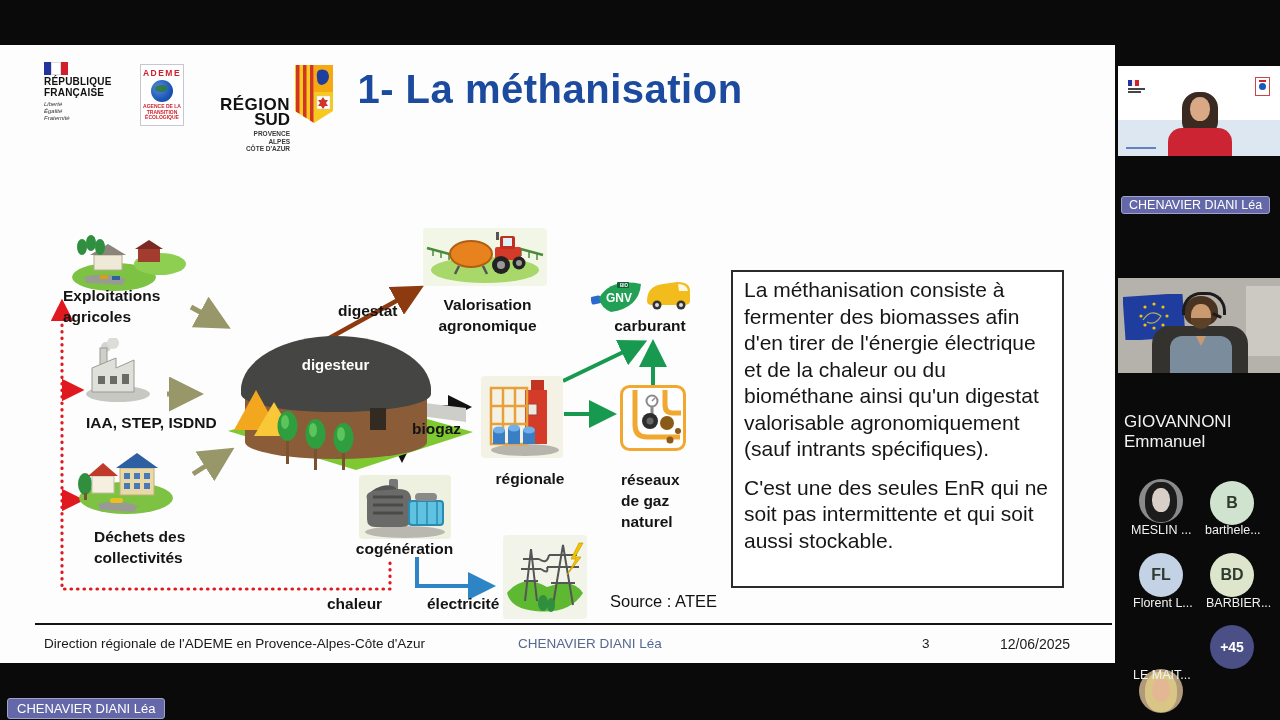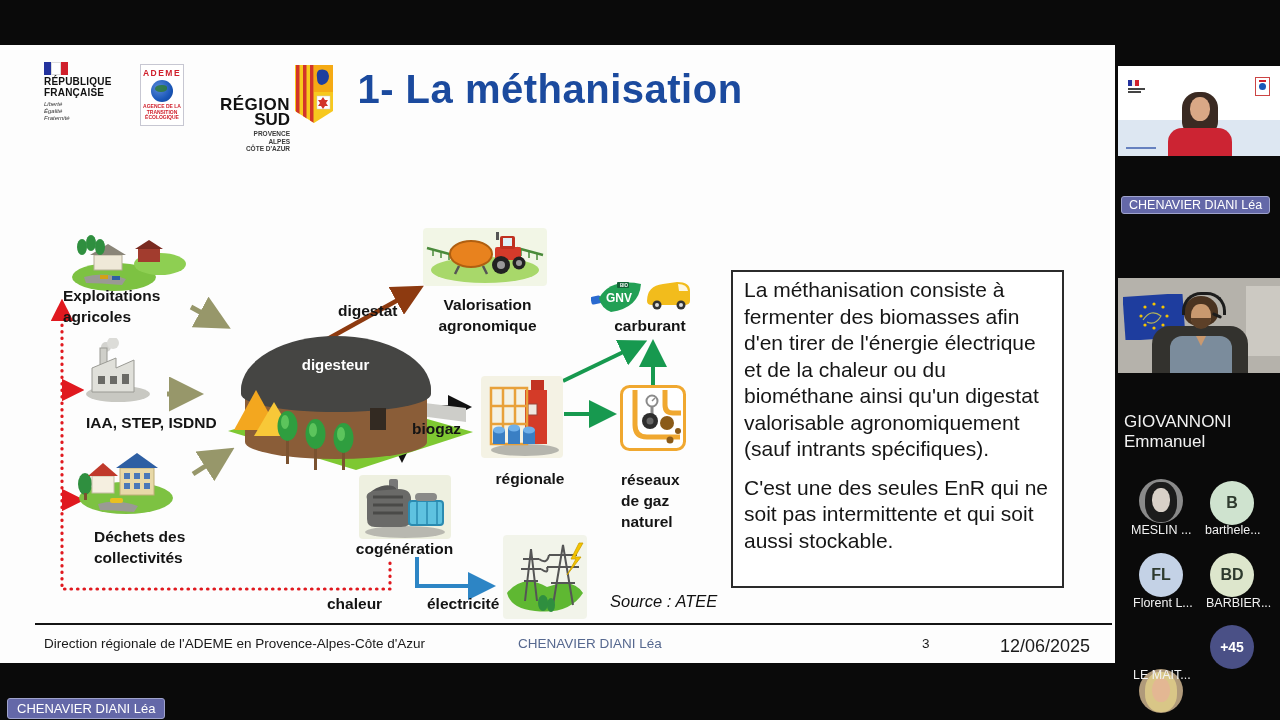--- a/index.html
+++ b/index.html
@@ -34,32 +34,32 @@
   .region-l1{font-size:17px;font-weight:700;line-height:15px;letter-spacing:.5px;margin-top:32px;}
   .region-l2{font-size:17px;font-weight:900;line-height:16px;}
   .region-sub{font-size:6.5px;font-weight:bold;color:#3a3a3a;line-height:7.5px;margin-top:2px;white-space:pre-line;}
   .crest{margin-left:5px;}
   
   .dg{position:absolute;}
   .arrow-layer{position:absolute;left:0;top:0;width:1115px;height:618px;pointer-events:none;}
   .dlabel{position:absolute;font-weight:bold;font-size:15.5px;color:#141414;line-height:21px;white-space:pre-line;}
   .center{text-align:center;}
   .digesteur-label{color:#fff;font-size:15px;}
-  .source-label{position:absolute;left:610px;top:547px;font-size:16.5px;color:#111;font-weight:normal;font-style:italic;}
+  .source-label{position:absolute;left:610px;top:547px;font-size:16.5px;color:#111;font-weight:normal;}
   
   .textbox{position:absolute;left:731px;top:212px;width:333px;height:318px;box-sizing:border-box;
            border:2px solid #2b2b2b;background:#fff;padding:5px 11px;color:#161616;
            font-size:21px;line-height:26.5px;margin-top:13px;}
   .textbox p{margin:0 0 12px 0;}
   
   .footer-line{position:absolute;left:35px;top:578px;width:1077px;height:2px;background:#141414;}
   .footer-org{position:absolute;left:44px;top:591px;font-size:13.5px;color:#1a1a1a;}
   .footer-author{position:absolute;left:518px;top:591px;font-size:13.5px;color:#56688f;}
   .footer-page{position:absolute;left:922px;top:591px;font-size:13.5px;color:#1a1a1a;}
-  .footer-date{position:absolute;left:1000px;top:591px;font-size:18px;color:#1a1a1a;}
+  .footer-date{position:absolute;left:1000px;top:591px;font-size:14px;color:#1a1a1a;}
   
   .video{position:absolute;overflow:hidden;background:#b5b2ab;}
   .v1{left:1118px;top:66px;width:162px;height:90px;background:#fff;}
   .v1 .band{position:absolute;left:0;bottom:0;width:100%;height:40%;background:#dde7f2;}
   .v1 .hair{position:absolute;left:64px;top:26px;width:36px;height:42px;border-radius:16px 16px 12px 12px;background:#3a2a22;}
   .v1 .face{position:absolute;left:72px;top:31px;width:20px;height:24px;border-radius:48%;background:#d9a886;}
   .v1 .shirt{position:absolute;left:50px;top:62px;width:64px;height:28px;border-radius:14px 14px 0 0;background:#cc2433;}
   .v1 .rfmini{position:absolute;left:10px;top:14px;}
   .v1 .rfmini .f{display:flex;width:11px;height:6px;}
   .v1 .rfmini .f i{flex:1;}

